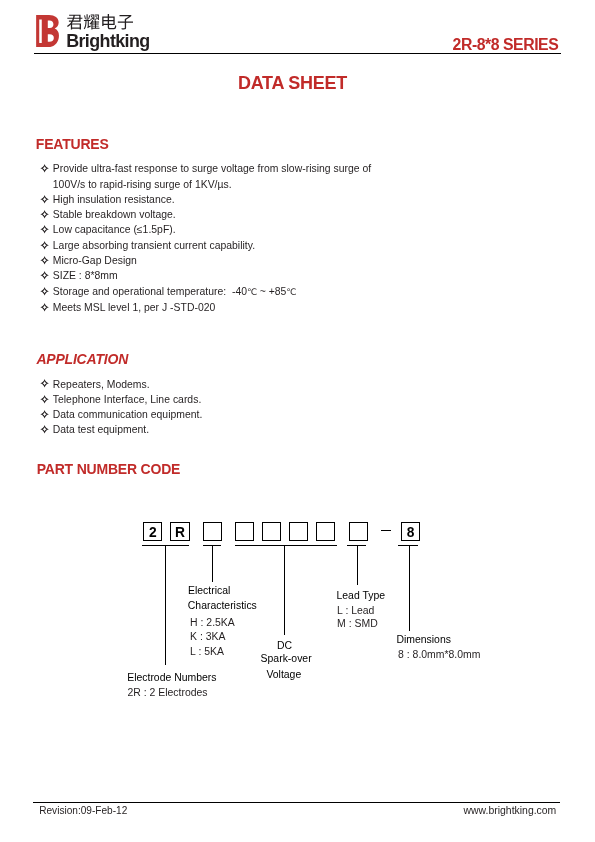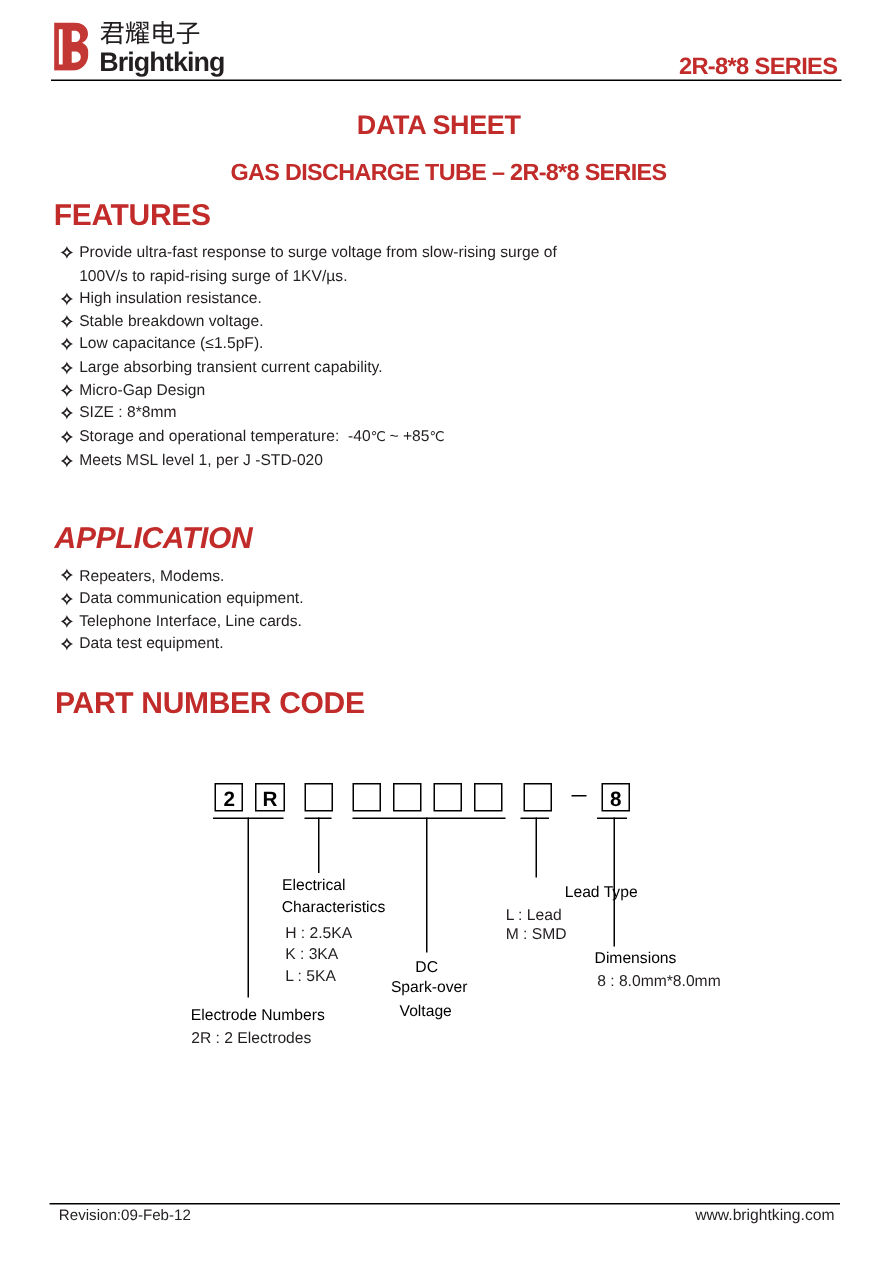--- a/index.html
+++ b/index.html
@@ -21,21 +21,21 @@
   #header-rule{position:absolute;left:33.9px;top:52.9px;width:527.2px;height:1.3px;
                background:#000;}
 
   
   #doc-title{position:absolute;left:237.9px;top:74px;font-size:18px;font-weight:bold;
              color:#c12b29;letter-spacing:-0.25px;line-height:18px;white-space:nowrap;}
   #doc-subtitle{position:absolute;left:153.7px;top:107.8px;font-size:15.6px;font-weight:bold;
                 color:#c12b29;letter-spacing:-0.45px;line-height:16px;white-space:nowrap;}
 
   
-  .sec-head{position:absolute;font-size:20px;font-weight:bold;color:#c12b29;
+  .sec-head{position:absolute;font-size:14px;font-weight:bold;color:#c12b29;
             letter-spacing:-0.2px;line-height:14px;white-space:nowrap;}
   #features-head{left:35.8px;top:136.9px;}
   #application-head{left:36.4px;top:352.4px;font-style:italic;}
   #partcode-head{left:36.7px;top:462px;}
 
   
   .blist{position:absolute;left:40.2px;font-size:10.4px;color:#231f20;
          letter-spacing:0.02px;}
   #features-list{top:161.3px;width:540px;}
   #application-list{top:376.6px;width:540px;}
@@ -83,21 +83,20 @@
     </svg>
     <svg id="logo-cn" viewBox="35 -838 3918 920" xmlns="http://www.w3.org/2000/svg" preserveAspectRatio="xMinYMid meet" aria-label="君耀电子">
       <path fill="#231f20" d="M54 -622V-554H373C360 -516 346 -480 329 -445H148V-380H295C234 -278 151 -192 35 -131C50 -117 72 -89 83 -71C154 -110 214 -158 264 -213V82H340V33H786V80H865V-276H316C340 -309 361 -344 380 -380H840V-554H949V-622H840V-794H160V-728H418C411 -692 403 -657 394 -622ZM340 -34V-209H786V-34ZM764 -554V-445H411C427 -480 440 -517 452 -554ZM764 -622H472C482 -657 490 -692 498 -728H764Z M1051 -748C1071 -676 1094 -580 1102 -519L1157 -532C1148 -594 1126 -687 1103 -760ZM1354 -765C1340 -696 1311 -593 1287 -531L1336 -517C1361 -577 1392 -674 1416 -750ZM1708 -695C1738 -669 1777 -633 1797 -610L1834 -649C1814 -671 1775 -705 1744 -729ZM1443 -693C1474 -667 1512 -631 1533 -608L1569 -647C1550 -669 1510 -703 1480 -727ZM1417 -538 1435 -484 1600 -563V-478H1662V-806H1441V-752H1600V-617C1531 -586 1465 -557 1417 -538ZM1682 -542 1700 -488 1865 -566V-478H1928V-806H1701V-752H1865V-620C1797 -589 1731 -560 1682 -542ZM1263 3C1278 -12 1304 -27 1453 -101C1448 -115 1441 -142 1439 -160L1330 -111V-416H1429V-486H1261V-822H1196V-486H1039V-416H1131C1128 -220 1112 -71 1030 17C1047 29 1068 52 1079 69C1172 -32 1191 -200 1195 -416H1266V-115C1266 -76 1249 -61 1234 -54C1245 -40 1259 -13 1263 3ZM1694 -215V-143H1548V-215ZM1662 -466 1695 -394H1557C1571 -419 1583 -444 1594 -470L1531 -488C1497 -403 1439 -320 1375 -264C1389 -253 1412 -227 1422 -214C1442 -233 1461 -254 1480 -278V79H1548V41H1962V-15H1759V-89H1923V-143H1759V-215H1923V-269H1759V-339H1940V-394H1761C1749 -421 1731 -457 1717 -484ZM1694 -269H1548V-339H1694ZM1694 -89V-15H1548V-89Z M2452 -408V-264H2204V-408ZM2531 -408H2788V-264H2531ZM2452 -478H2204V-621H2452ZM2531 -478V-621H2788V-478ZM2126 -695V-129H2204V-191H2452V-85C2452 32 2485 63 2597 63C2622 63 2791 63 2818 63C2925 63 2949 10 2962 -142C2939 -148 2907 -162 2887 -176C2880 -46 2870 -13 2814 -13C2778 -13 2632 -13 2602 -13C2542 -13 2531 -25 2531 -83V-191H2865V-695H2531V-838H2452V-695Z M3465 -540V-395H3051V-320H3465V-20C3465 -2 3458 3 3438 4C3416 5 3342 6 3261 2C3273 24 3287 58 3293 80C3389 80 3454 78 3491 66C3530 54 3543 31 3543 -19V-320H3953V-395H3543V-501C3657 -560 3786 -650 3873 -734L3816 -777L3799 -772H3151V-698H3716C3645 -640 3548 -579 3465 -540Z"></path>
     </svg>
     <div id="logo-brand">Brightking</div>
   </div>
   <div id="series-title">2R-8*8 SERIES</div>
   <div id="header-rule"></div>
 
   <div id="doc-title">DATA SHEET</div>
-  <div id="doc-subtitle">GAS DISCHARGE TUBE – 2R-8*8 SERIES</div>
 
   <div class="sec-head" id="features-head">FEATURES</div>
   <div class="blist" id="features-list">
       <div class="bitem"><svg class="bullet" viewBox="0 0 100 100" aria-label="❖">
           <path fill="#231f20" fill-rule="evenodd" d="M50 0 C54 21 79 46 100 50 C79 54 54 79 50 100 C46 79 21 54 0 50 C21 46 46 21 50 0 Z M50 27 C46 38 38 46 27 50 C38 54 46 62 50 73 C54 62 62 54 73 50 C62 46 54 38 50 27 Z"></path>
         </svg><span>Provide ultra-fast response to surge voltage from slow-rising surge of
 100V/s to rapid-rising surge of 1KV/µs.</span></div>
       <div class="bitem"><svg class="bullet" viewBox="0 0 100 100" aria-label="❖">
           <path fill="#231f20" fill-rule="evenodd" d="M50 0 C54 21 79 46 100 50 C79 54 54 79 50 100 C46 79 21 54 0 50 C21 46 46 21 50 0 Z M50 27 C46 38 38 46 27 50 C38 54 46 62 50 73 C54 62 62 54 73 50 C62 46 54 38 50 27 Z"></path>
         </svg><span>High insulation resistance.</span></div>
@@ -124,24 +123,24 @@
         </svg><span>Meets MSL level 1, per J -STD-020</span></div>
     </div>
 
   <div class="sec-head" id="application-head">APPLICATION</div>
   <div class="blist" id="application-list">
       <div class="bitem"><svg class="bullet" viewBox="0 0 100 100" aria-label="❖">
           <path fill="#231f20" fill-rule="evenodd" d="M50 0 C54 21 79 46 100 50 C79 54 54 79 50 100 C46 79 21 54 0 50 C21 46 46 21 50 0 Z M50 27 C46 38 38 46 27 50 C38 54 46 62 50 73 C54 62 62 54 73 50 C62 46 54 38 50 27 Z"></path>
         </svg><span>Repeaters, Modems.</span></div>
       <div class="bitem"><svg class="bullet" viewBox="0 0 100 100" aria-label="❖">
           <path fill="#231f20" fill-rule="evenodd" d="M50 0 C54 21 79 46 100 50 C79 54 54 79 50 100 C46 79 21 54 0 50 C21 46 46 21 50 0 Z M50 27 C46 38 38 46 27 50 C38 54 46 62 50 73 C54 62 62 54 73 50 C62 46 54 38 50 27 Z"></path>
-        </svg><span>Data communication equipment.</span></div>
+        </svg><span>Telephone Interface, Line cards.</span></div>
       <div class="bitem"><svg class="bullet" viewBox="0 0 100 100" aria-label="❖">
           <path fill="#231f20" fill-rule="evenodd" d="M50 0 C54 21 79 46 100 50 C79 54 54 79 50 100 C46 79 21 54 0 50 C21 46 46 21 50 0 Z M50 27 C46 38 38 46 27 50 C38 54 46 62 50 73 C54 62 62 54 73 50 C62 46 54 38 50 27 Z"></path>
-        </svg><span>Telephone Interface, Line cards.</span></div>
+        </svg><span>Data communication equipment.</span></div>
       <div class="bitem"><svg class="bullet" viewBox="0 0 100 100" aria-label="❖">
           <path fill="#231f20" fill-rule="evenodd" d="M50 0 C54 21 79 46 100 50 C79 54 54 79 50 100 C46 79 21 54 0 50 C21 46 46 21 50 0 Z M50 27 C46 38 38 46 27 50 C38 54 46 62 50 73 C54 62 62 54 73 50 C62 46 54 38 50 27 Z"></path>
         </svg><span>Data test equipment.</span></div>
     </div>
 
   <div class="sec-head" id="partcode-head">PART NUMBER CODE</div>
   <div id="partcode">
       <div class="pbox" style="left: 143.2px;">2</div>
       <div class="pbox" style="left: 170.3px;">R</div>
       <div class="pbox" style="left: 203.1px;"></div>
@@ -163,21 +162,21 @@
       <div class="pvalue" style="left: 190.1px; top: 616.7px;">H : 2.5KA</div>
       <div class="pvalue" style="left: 190.1px; top: 631.1px;">K : 3KA</div>
       <div class="pvalue" style="left: 190.1px; top: 645.7px;">L : 5KA</div>
       <div class="hline" style="left: 234.6px; top: 544.9px; width: 102.2px;"></div>
       <div class="vline" style="left: 284.4px; top: 544.9px; height: 90.1px;"></div>
       <div class="plabel" style="left: 276.9px; top: 640.1px;">DC</div>
       <div class="plabel" style="left: 260.6px; top: 653.4px;">Spark-over</div>
       <div class="plabel" style="left: 266.4px; top: 669px;">Voltage</div>
       <div class="hline" style="left: 346.8px; top: 544.9px; width: 19.2px;"></div>
       <div class="vline" style="left: 357.3px; top: 544.9px; height: 40.6px;"></div>
-      <div class="plabel" style="left: 336.5px; top: 590.1px; margin-left: 40px;">Lead Type</div>
+      <div class="plabel" style="left: 336.5px; top: 590.1px;">Lead Type</div>
       <div class="pvalue" style="left: 337.1px; top: 604.8px;">L : Lead</div>
       <div class="pvalue" style="left: 337.1px; top: 617.5px;">M : SMD</div>
       <div class="hline" style="left: 398.4px; top: 544.9px; width: 19.6px;"></div>
       <div class="vline" style="left: 409.3px; top: 544.9px; height: 86.5px;"></div>
       <div class="plabel" style="left: 396.4px; top: 634.4px;">Dimensions</div>
       <div class="pvalue" style="left: 398.1px; top: 648.6px;">8 : 8.0mm*8.0mm</div>
     </div>
 
   <div id="footer-rule"></div>
   <div id="footer-left">Revision:09-Feb-12</div>

